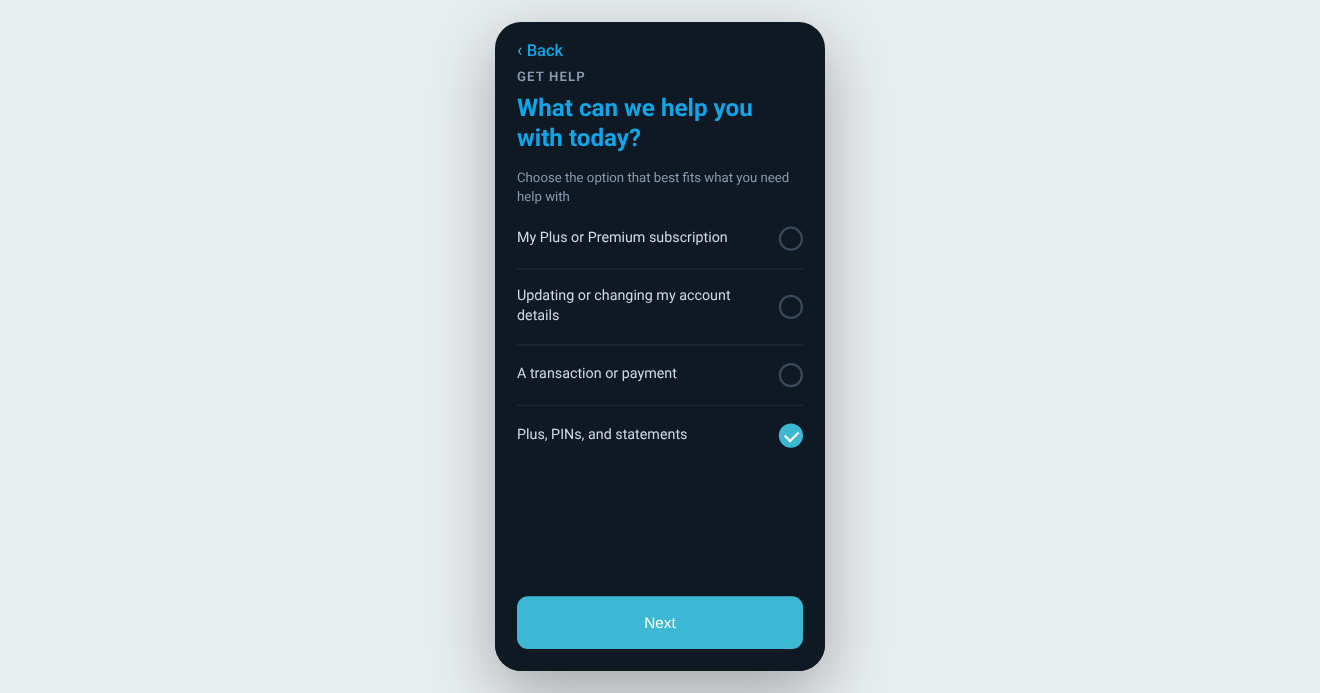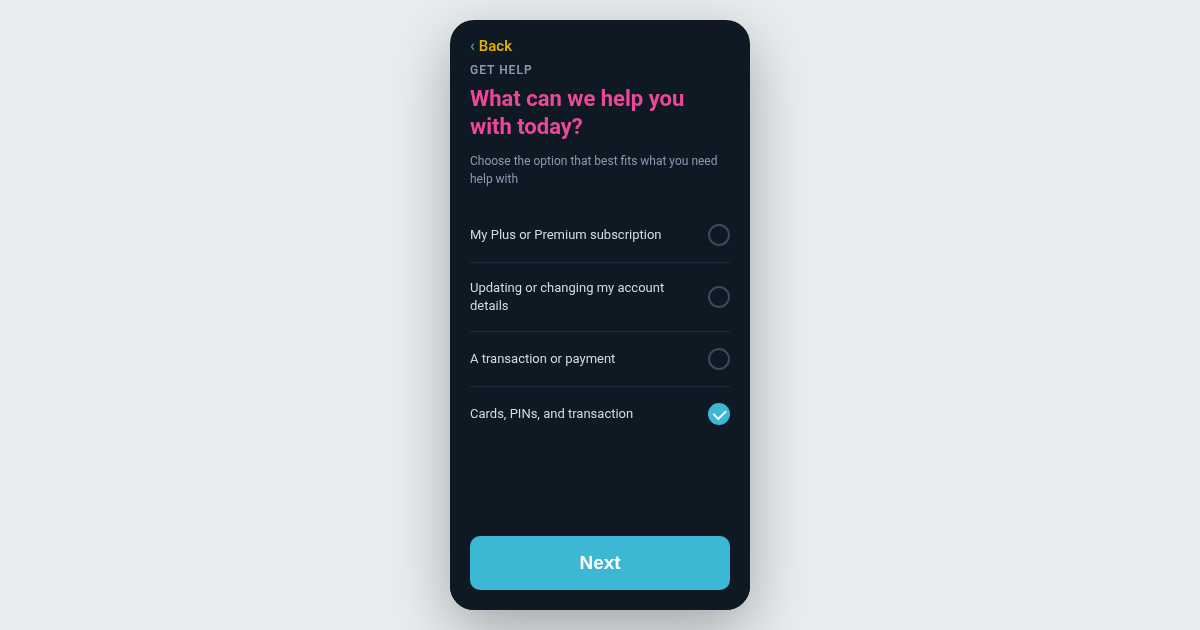--- a/index.html
+++ b/index.html
@@ -35,21 +35,21 @@
       align-items: center;
       gap: 4px;
     }
 
     .back-chevron {
       color: #3db8d4;
       font-size: 16px;
     }
 
     .back-label {
-      color: #eab308;
+      color: #0ea5e9;
       font-size: 15px;
       font-weight: 500;
     }
 
     .content {
       flex: 1;
       padding: 0 20px;
       overflow-y: auto;
     }
 
@@ -58,30 +58,30 @@
       font-weight: 600;
       letter-spacing: 1px;
       color: #8a9ab0;
       text-transform: uppercase;
       margin-bottom: 8px;
     }
 
     .main-title {
       font-size: 22px;
       font-weight: 700;
-      color: #ec4899;
+      color: #0ea5e9;
       line-height: 1.25;
       margin-bottom: 12px;
     }
 
     .subtitle {
       font-size: 12px;
       color: #8a9ab0;
       line-height: 1.5;
-      margin-bottom: 20px;
+      margin-bottom: 2px;
     }
 
     .options-list {
       display: flex;
       flex-direction: column;
       gap: 0;
     }
 
     .option-item {
       display: flex;
@@ -136,22 +136,22 @@
       background-color: #0f1923;
     }
 
     .next-button {
       width: 100%;
       padding: 16px;
       background-color: #3db8d4;
       border: none;
       border-radius: 10px;
       color: #ffffff;
-      font-size: 19px;
-      font-weight: 700;
+      font-size: 14px;
+      font-weight: 400;
       cursor: pointer;
       text-align: center;
     }
   </style>
 </head>
 <body>
 
 <div class="phone-container">
 
   <div class="back-bar">
@@ -175,21 +175,21 @@
         <span class="option-text">Updating or changing my account details</span>
         <div class="radio-circle"></div>
       </div>
 
       <div class="option-item">
         <span class="option-text">A transaction or payment</span>
         <div class="radio-circle"></div>
       </div>
 
       <div class="option-item">
-        <span class="option-text">Cards, PINs, and transaction</span>
+        <span class="option-text">Plus, PINs, and statements</span>
         <div class="radio-circle selected"></div>
       </div>
 
 
     </div>
   </div>
 
   <div class="next-button-area">
     <button class="next-button">Next</button>
   </div>

